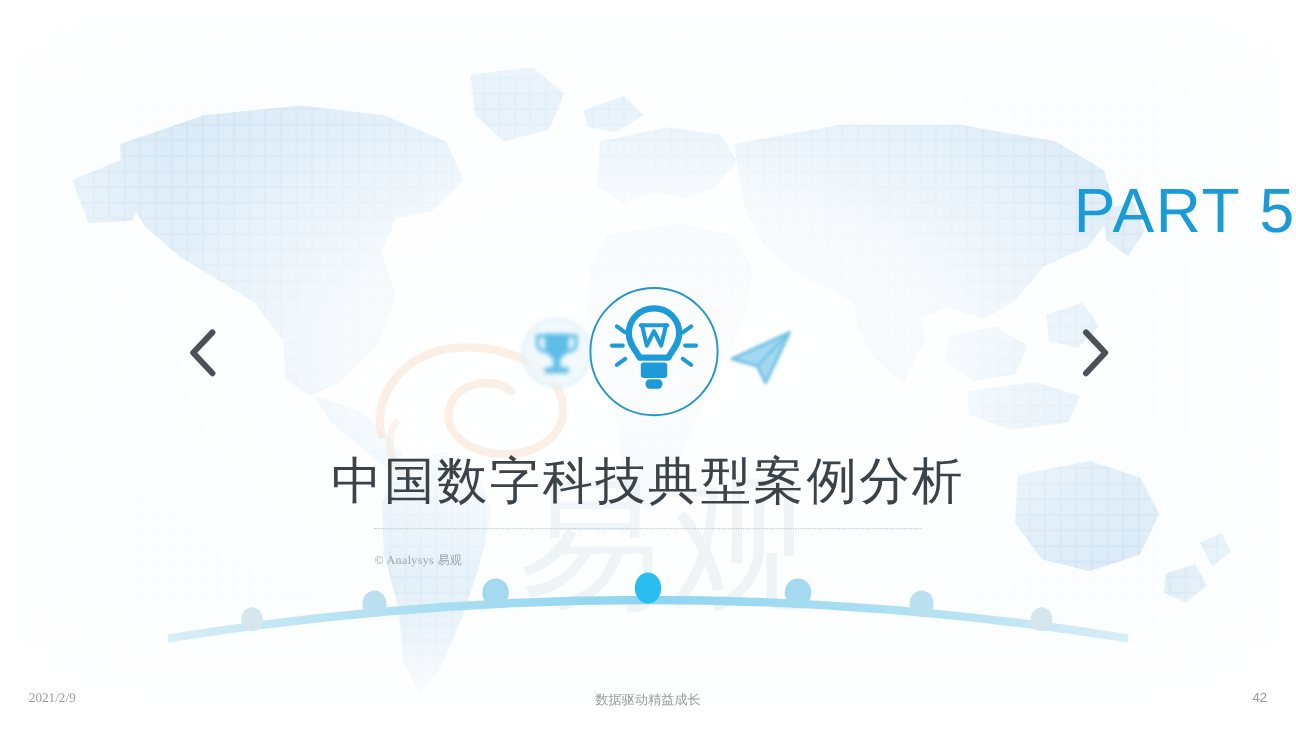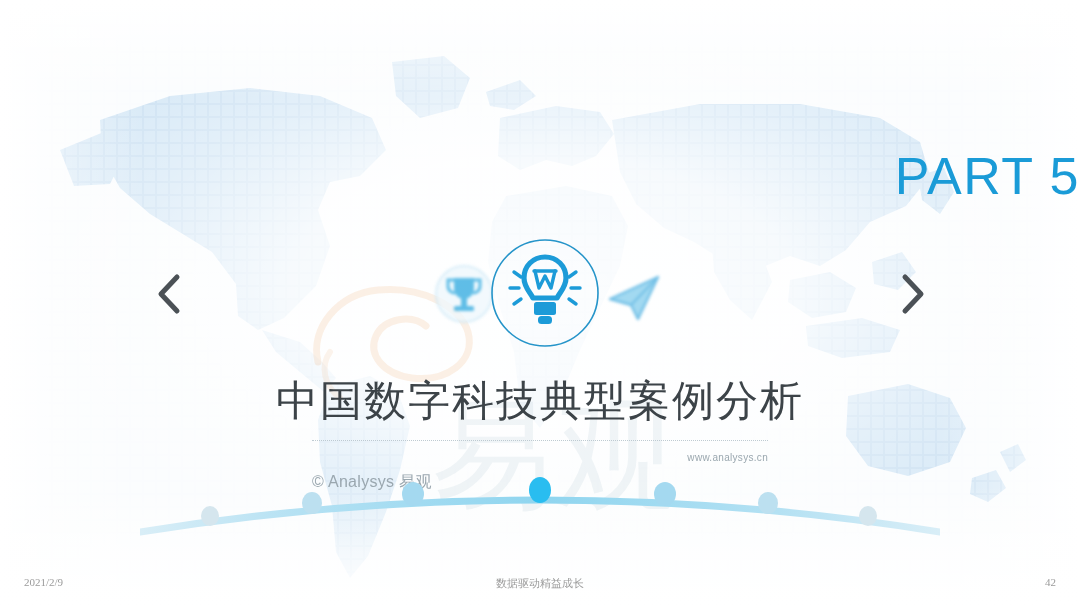--- a/index.html
+++ b/index.html
@@ -144,25 +144,25 @@
     left: 312px;
     top: 440px;
     width: 456px;
     height: 0;
     border-top: 1px dotted #B9C6CE;
     opacity: 0.9;
   }
   .credit-left {
     position: absolute;
     left: 312px;
-    top: 472px;
-    font-size: 16px;
+    top: 460px;
+    font-size: 10px;
     color: #9AA7AF;
     letter-spacing: 0.3px;
-    font-family: Liberation Sans, sans-serif;
+    font-family: Liberation Serif, serif;
   }
   .credit-right {
     position: absolute;
     left: 0;
     width: 768px;
     text-align: right;
     top: 452px;
     font-size: 10px;
     color: #9AA7AF;
     letter-spacing: 0.3px;
@@ -207,21 +207,21 @@
     font-size: 11px;
     color: #9B9B9B;
     font-family: Liberation Serif, serif;
   }
   .footer-right {
     position: absolute;
     right: 24px;
     top: 576px;
     font-size: 11px;
     color: #9B9B9B;
-    font-family: Liberation Serif, serif;
+    font-family: Liberation Sans, sans-serif;
   }
 </style>
 </head>
 <body>
 
 <div id="slide">
 
   <div class="bg-layer">
     <svg id="map-svg" viewBox="0 0 1080 608" xmlns="http://www.w3.org/2000/svg">
       <defs>
@@ -337,21 +337,20 @@
 
     <svg class="icon-side icon-right" viewBox="0 0 64 64" xmlns="http://www.w3.org/2000/svg">
       <path d="M8,34 L56,12 L36,54 L29,40 Z" fill="#7FCBEC" stroke="#3FA9DE" stroke-width="2.4" stroke-linejoin="round"></path>
       <path d="M29,40 L56,12" fill="none" stroke="#3FA9DE" stroke-width="2"></path>
     </svg>
 
     <div class="slide-title">中国数字科技典型案例分析</div>
 
     <div class="credit-rule"></div>
     <div class="credit-left">© Analysys 易观</div>
-    <div class="credit-right">www.analysys.cn</div>
 
     <svg class="nav-arrow nav-prev" viewBox="0 0 44 52" xmlns="http://www.w3.org/2000/svg">
       <path d="M29,9 L13,26 L29,43" fill="none" stroke="currentColor" stroke-width="5" stroke-linecap="round" stroke-linejoin="round"></path>
     </svg>
     <svg class="nav-arrow nav-next" viewBox="0 0 44 52" xmlns="http://www.w3.org/2000/svg">
       <path d="M15,9 L31,26 L15,43" fill="none" stroke="currentColor" stroke-width="5" stroke-linecap="round" stroke-linejoin="round"></path>
     </svg>
 
     <svg id="arc-svg" viewBox="0 0 800 90" xmlns="http://www.w3.org/2000/svg">
       <path d="M0,70 Q400,6 800,70" fill="none" stroke="url(#arcGrad)" stroke-width="7" stroke-linecap="round"></path>

